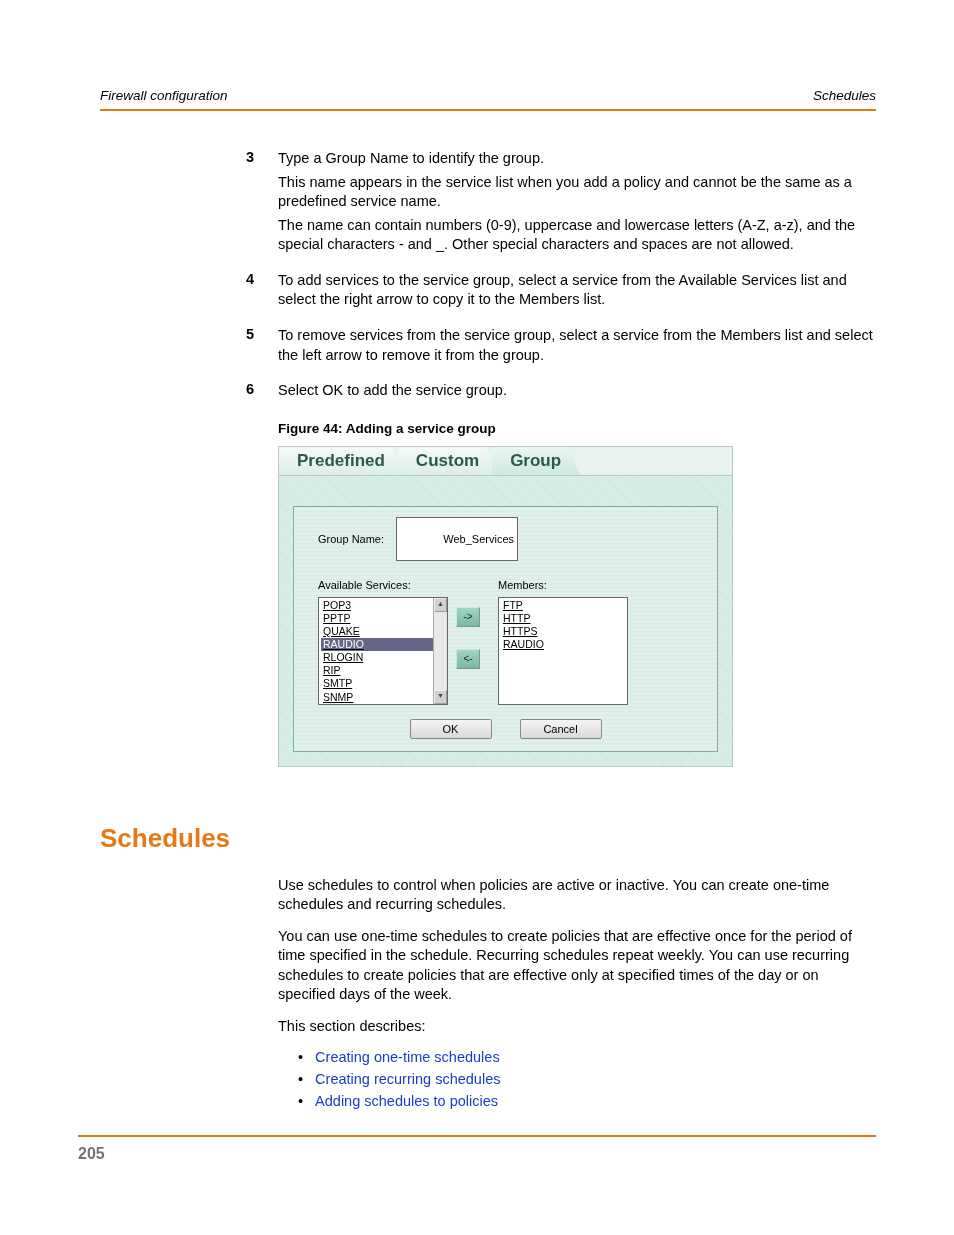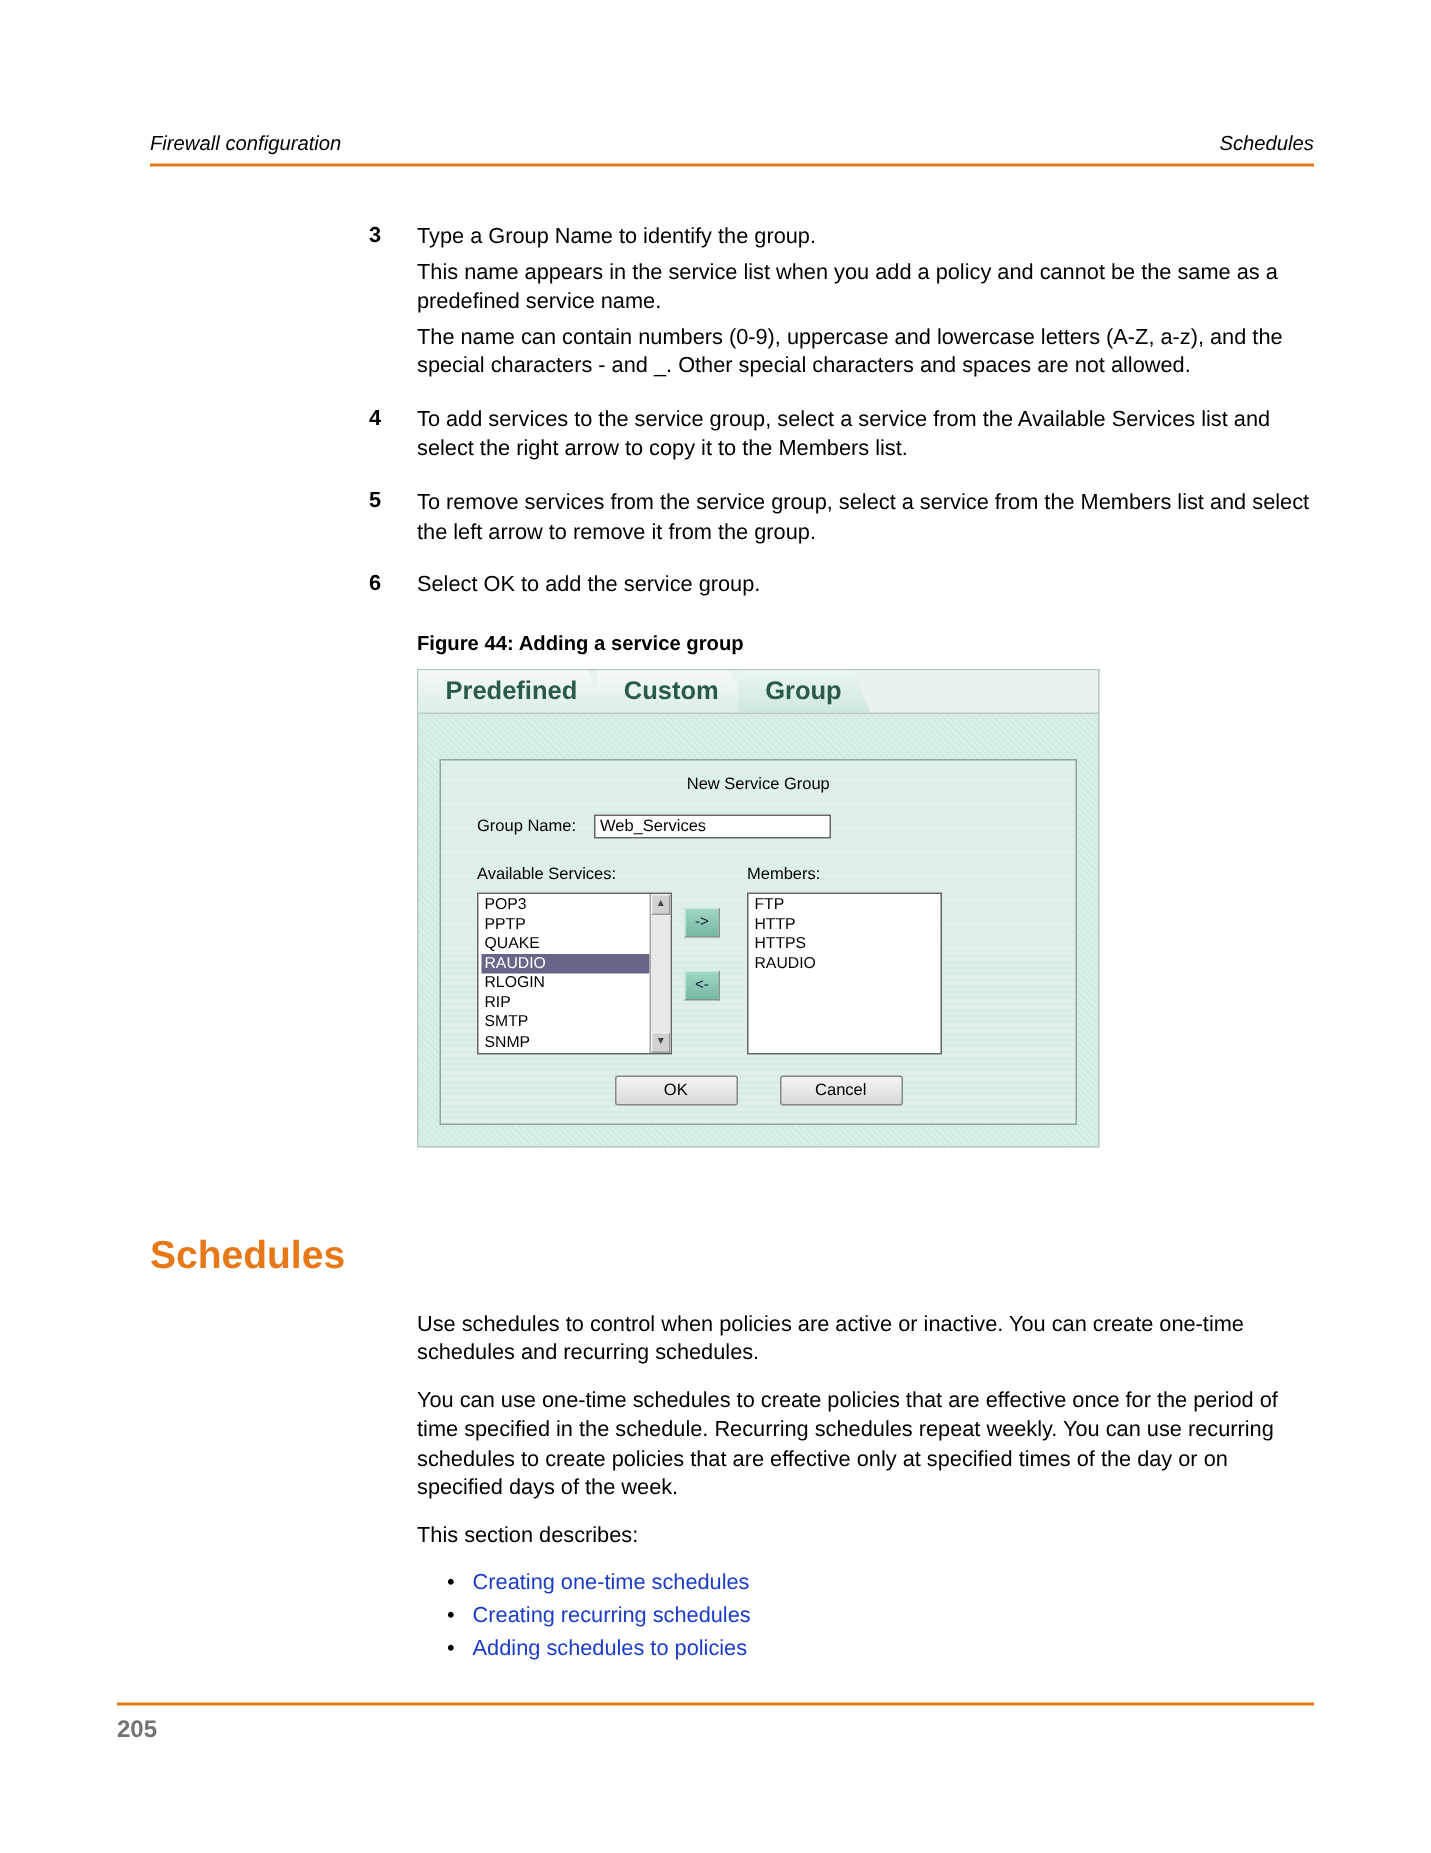--- a/index.html
+++ b/index.html
@@ -58,39 +58,40 @@
       background: repeating-linear-gradient(0deg, #dff0ea, #dff0ea 3px, #d8ebe4 3px, #d8ebe4 4px);
       padding: 10px 14px 12px;
       font-family: Verdana, Arial, sans-serif;
       font-size: 11px;
     }
     .panel-title { text-align: center; font-weight: normal; margin-bottom: 14px; font-size: 11px; }
     .field-row { display: flex; align-items: center; gap: 12px; margin: 0 0 18px 10px; }
     .group-input {
       font-family: Verdana, Arial, sans-serif;
       font-size: 11px;
-      padding: 1px 3px;
+      padding: 15px 3px;
       border: 1px solid #666;
-      width: 158px;
+      width: 122px;
       background: #fff;
+      text-align: right;
     }
     .lists-row { display: flex; gap: 8px; margin: 0 10px; align-items: flex-start; }
     .list-col { display: flex; flex-direction: column; }
     .list-label { font-size: 11px; margin-bottom: 6px; }
     .listbox {
       background: #fff;
       border: 1px solid #666;
       width: 130px;
       height: 108px;
       font-family: Verdana, Arial, sans-serif;
       font-size: 10.5px;
       overflow: hidden;
       position: relative;
     }
-    .listbox-inner { padding: 1px 2px; }
+    .listbox-inner { padding: 1px 2px; text-decoration: underline; }
     .listitem { padding: 0 2px; line-height: 1.25; white-space: nowrap; }
     .listitem.selected { background: #668; color: #fff; }
     .scrollbar {
       position: absolute; top: 0; right: 0; width: 14px; height: 100%;
       background: #e8e8e8; border-left: 1px solid #aaa;
       display: flex; flex-direction: column; justify-content: space-between;
     }
     .sbtn { height: 14px; background: #d0d0d0; border: 1px outset #eee; font-size: 8px; text-align: center; line-height: 10px; color: #444; }
     .thumb { flex: 1; margin: 0; }
     .arrow-col { display: flex; flex-direction: column; gap: 22px; margin-top: 28px; }
@@ -177,21 +178,20 @@
 <div class="figure-caption">Figure 44: Adding a service group</div>
 
 <div class="fig">
   <div class="tabs">
     <div class="tab">Predefined</div>
     <div class="tab">Custom</div>
     <div class="tab active">Group</div>
   </div>
 
   <div class="panel">
-    <div class="panel-title">New Service Group</div>
 
     <div class="field-row">
       <span>Group Name:</span>
       <input class="group-input" value="Web_Services" style="">
     </div>
 
     <div class="lists-row">
       <div class="list-col">
         <div class="list-label">Available Services:</div>
         <div class="listbox">

